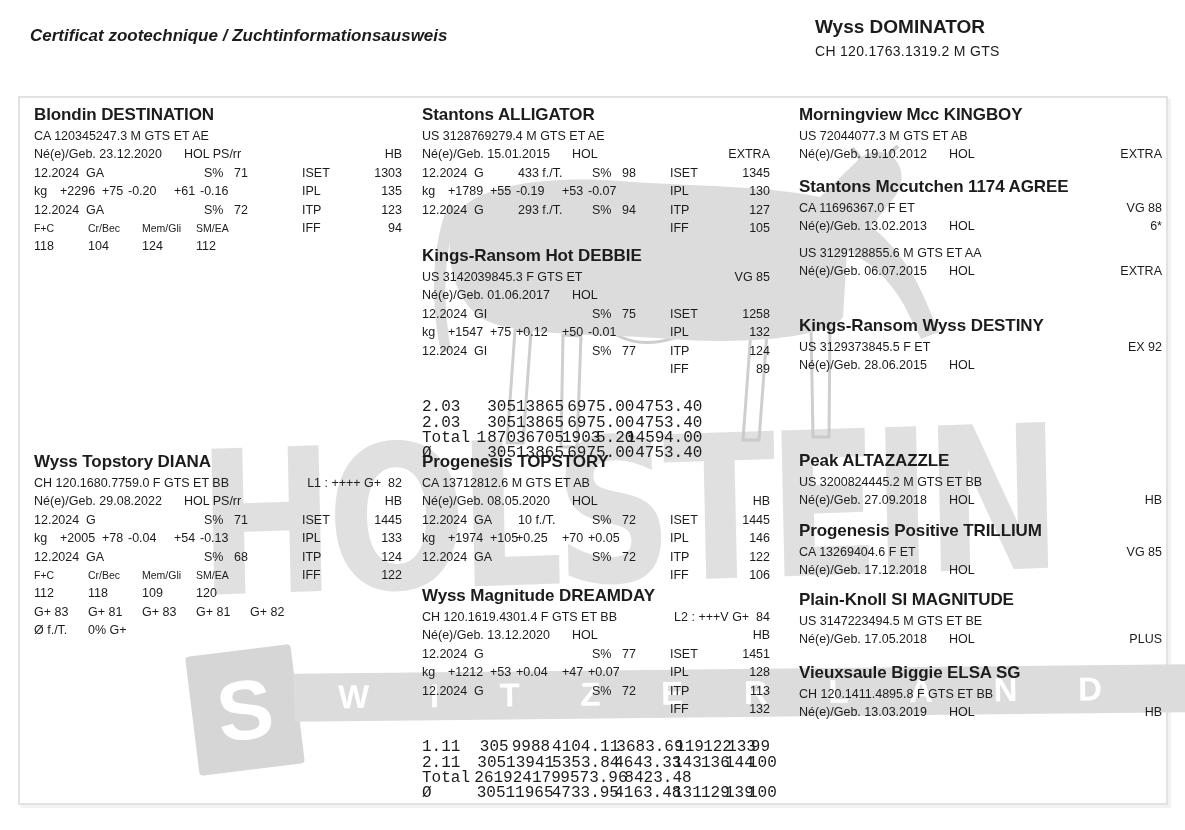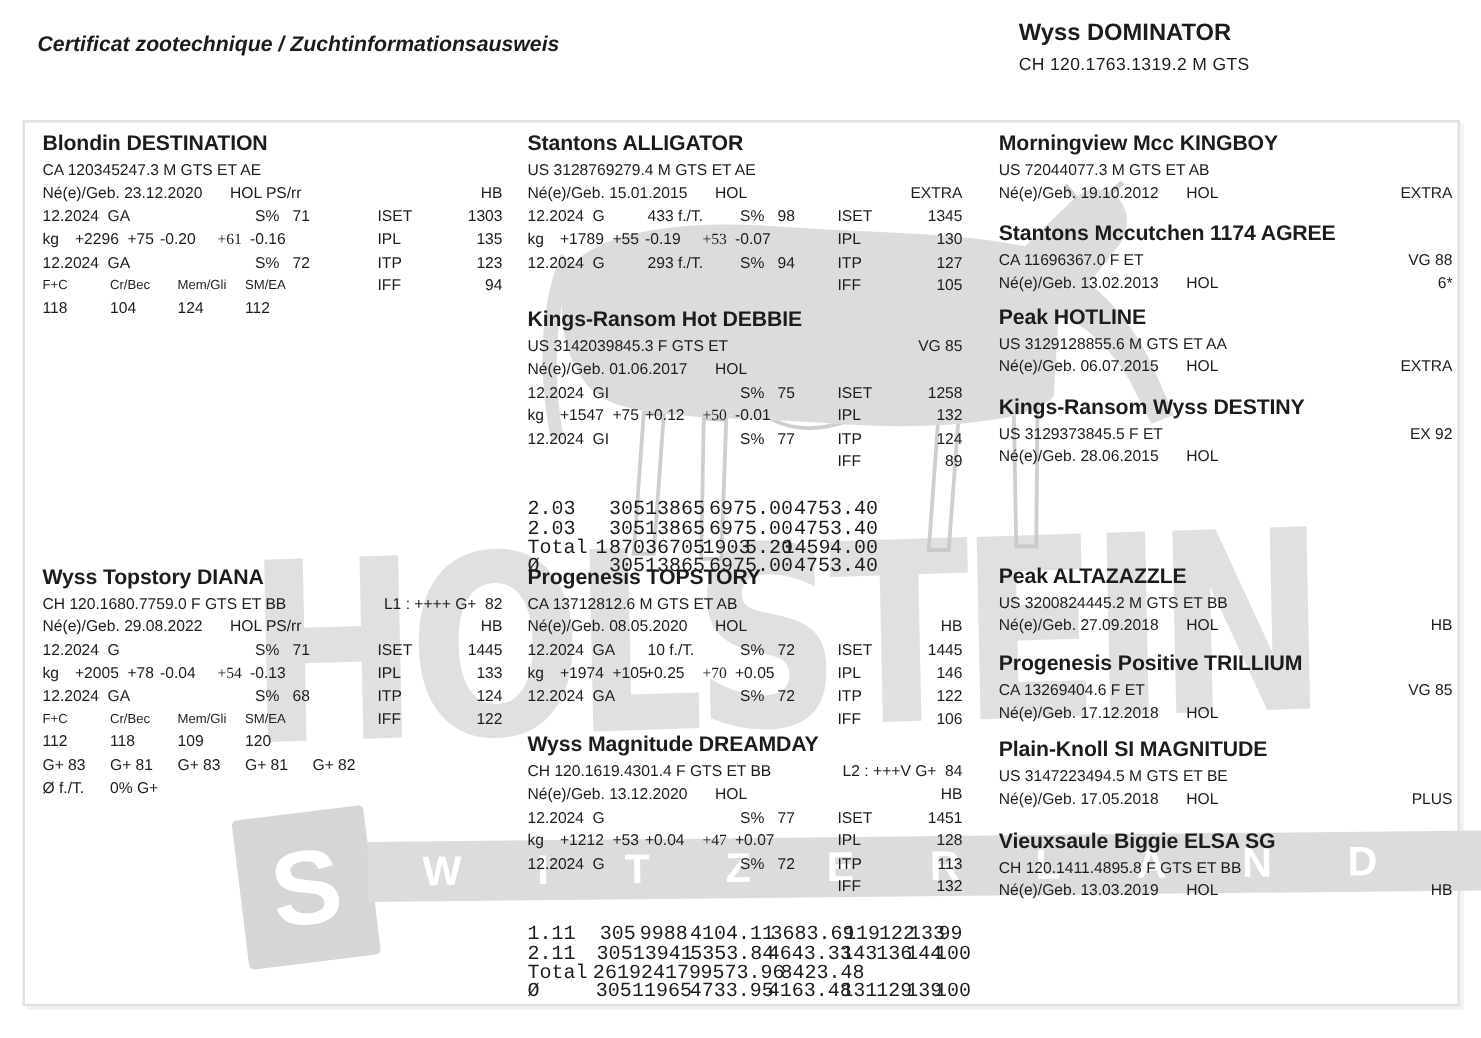--- a/index.html
+++ b/index.html
@@ -23,21 +23,21 @@
   .wm-band span{color:#fff;font-weight:700;font-size:33px;}
   
   .block{position:absolute;z-index:2;}
   .name{font-weight:700;font-size:17px;line-height:20px;height:22px;white-space:pre;letter-spacing:-.1px;}
   .row{display:flex;align-items:flex-end;height:18.4px;font-size:12.5px;line-height:18.4px;white-space:pre;}
   .badge{margin-left:auto;}
   .rg{margin-left:auto;display:flex;width:100px;}
   .rg-val{margin-left:auto;}
   .c-birth{width:150px;}
   .c-date{width:52px;}.c-code{width:44px;}.c-ft{width:74px;}.c-sl{width:30px;}.c-sv{width:30px;}
-  .c-kg{width:26px;}.c-k1{width:42px;}.c-k2{width:26px;}.c-k3{width:46px;}.c-k4{width:26px;font-family:Liberation Serif, serif;}.c-k5{width:46px;}
+  .c-kg{width:26px;}.c-k1{width:42px;}.c-k2{width:26px;}.c-k3{width:46px;}.c-k4{width:26px;}.c-k5{width:46px;}
   .c-t{width:54px;}
   .th{font-size:10.5px;}
   .lact{margin-top:4px;}
   .lrow{display:flex;align-items:baseline;height:15.2px;font-size:16px;line-height:15.2px;white-space:pre;font-family:Liberation Mono, monospace;}
   .l0{width:44px;}.l1{width:20px;text-align:right;}.l2{width:30px;text-align:right;}.l3{width:46px;text-align:right;}
   .l4{width:34px;text-align:right;}.l5{width:30px;text-align:center;margin-top:18px;}.l6{width:38px;text-align:right;}
   .l7{width:30px;text-align:right;}.l8{width:28px;text-align:right;}.l9{width:24px;text-align:right;}
   .l10{width:23px;text-align:right;}.l11{width:22px;text-align:right;}
 </style>
 </head>
@@ -401,21 +401,20 @@
       <span class="badge">VG 88</span>
     </div>
     <div class="row">
       <span class="c-birth">Né(e)/Geb. 13.02.2013</span>
       <span>HOL</span>
       <span class="badge">6*</span>
     </div>
   </section>
 
   <section class="block" style="left:779px;top:146px;width:363px">
-    <div class="name">Peak HOTLINE</div>
     <div class="row">
       <span>US 3129128855.6 M GTS ET AA</span>
     </div>
     <div class="row">
       <span class="c-birth">Né(e)/Geb. 06.07.2015</span>
       <span>HOL</span>
       <span class="badge">EXTRA</span>
     </div>
   </section>
 

